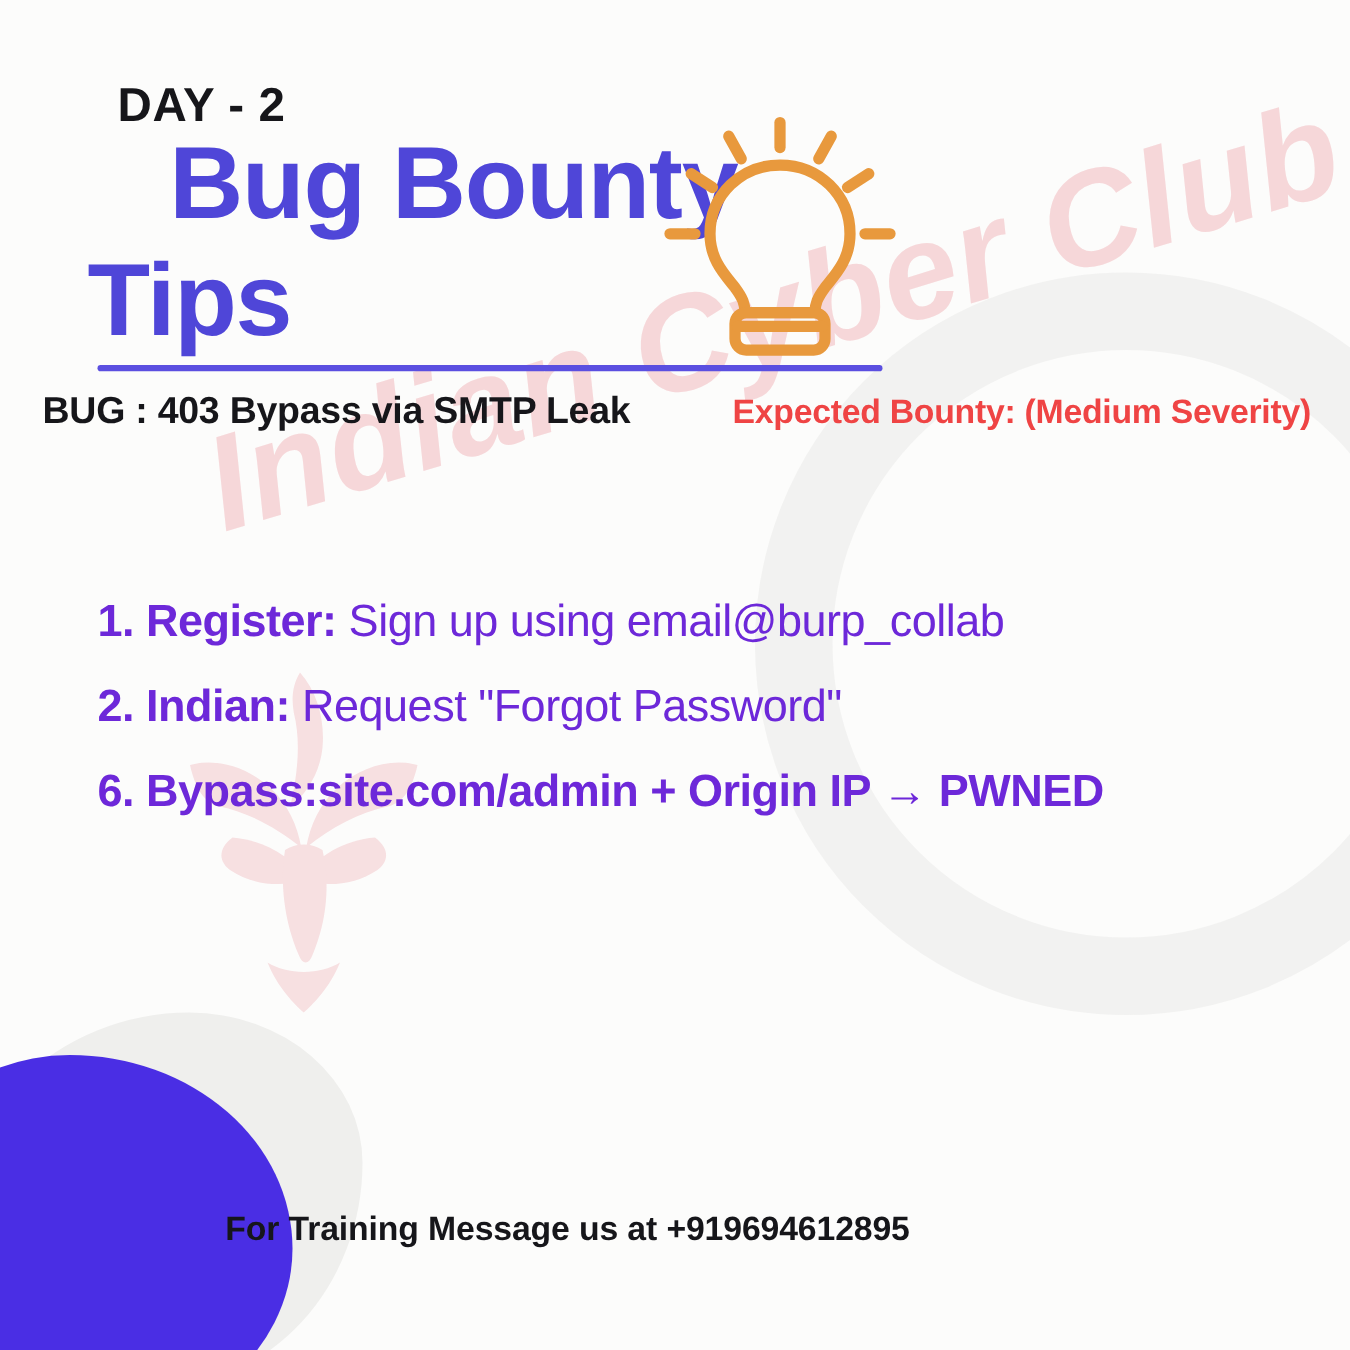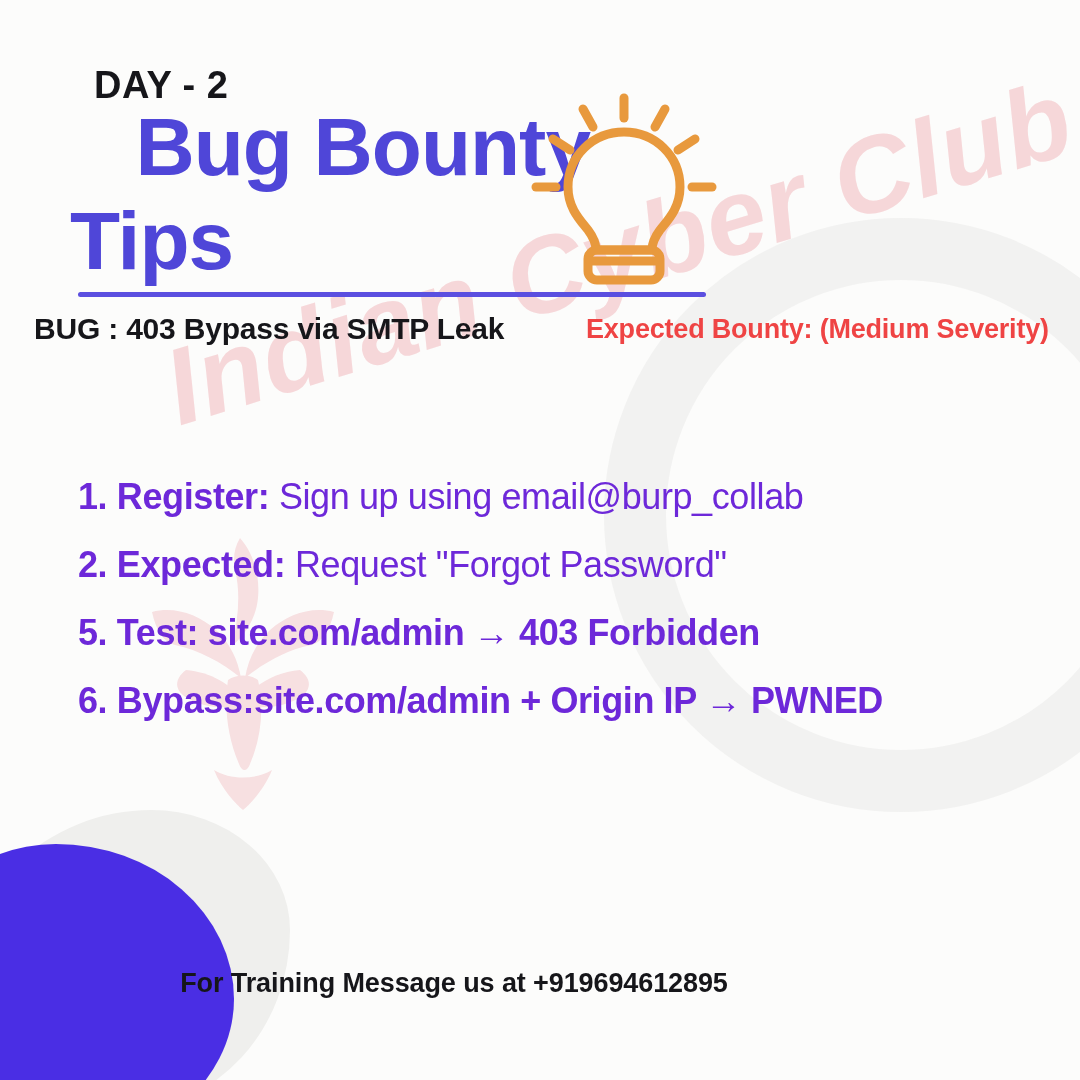--- a/index.html
+++ b/index.html
@@ -218,25 +218,21 @@
   <div class="bug-line">BUG : 403 Bypass via SMTP Leak</div>
   <div class="bounty-line">Expected Bounty:  (Medium Severity)</div>
 
   <div class="steps">
     <div class="step">
       <span class="num">1.</span>
       <span class="lead">Register:</span><span class="rest"> Sign up using email@burp_collab</span>
     </div>
     <div class="step">
       <span class="num">2.</span>
-      <span class="lead">Expected:</span><span class="rest"> Request "Forgot Password"</span>
-    </div>
-    <div class="step all-bold">
-      <span class="num">5.</span>
-      <span class="lead">Test:</span><span class="rest"> site.com/admin → 403 Forbidden</span>
+      <span class="lead">Indian:</span><span class="rest"> Request "Forgot Password"</span>
     </div>
     <div class="step all-bold">
       <span class="num">6.</span>
       <span class="lead">Bypass:</span><span class="rest">site.com/admin + Origin IP → PWNED</span>
     </div>
   </div>
 
   <div class="footer">For Training Message us at +919694612895</div>
 
 </div>

